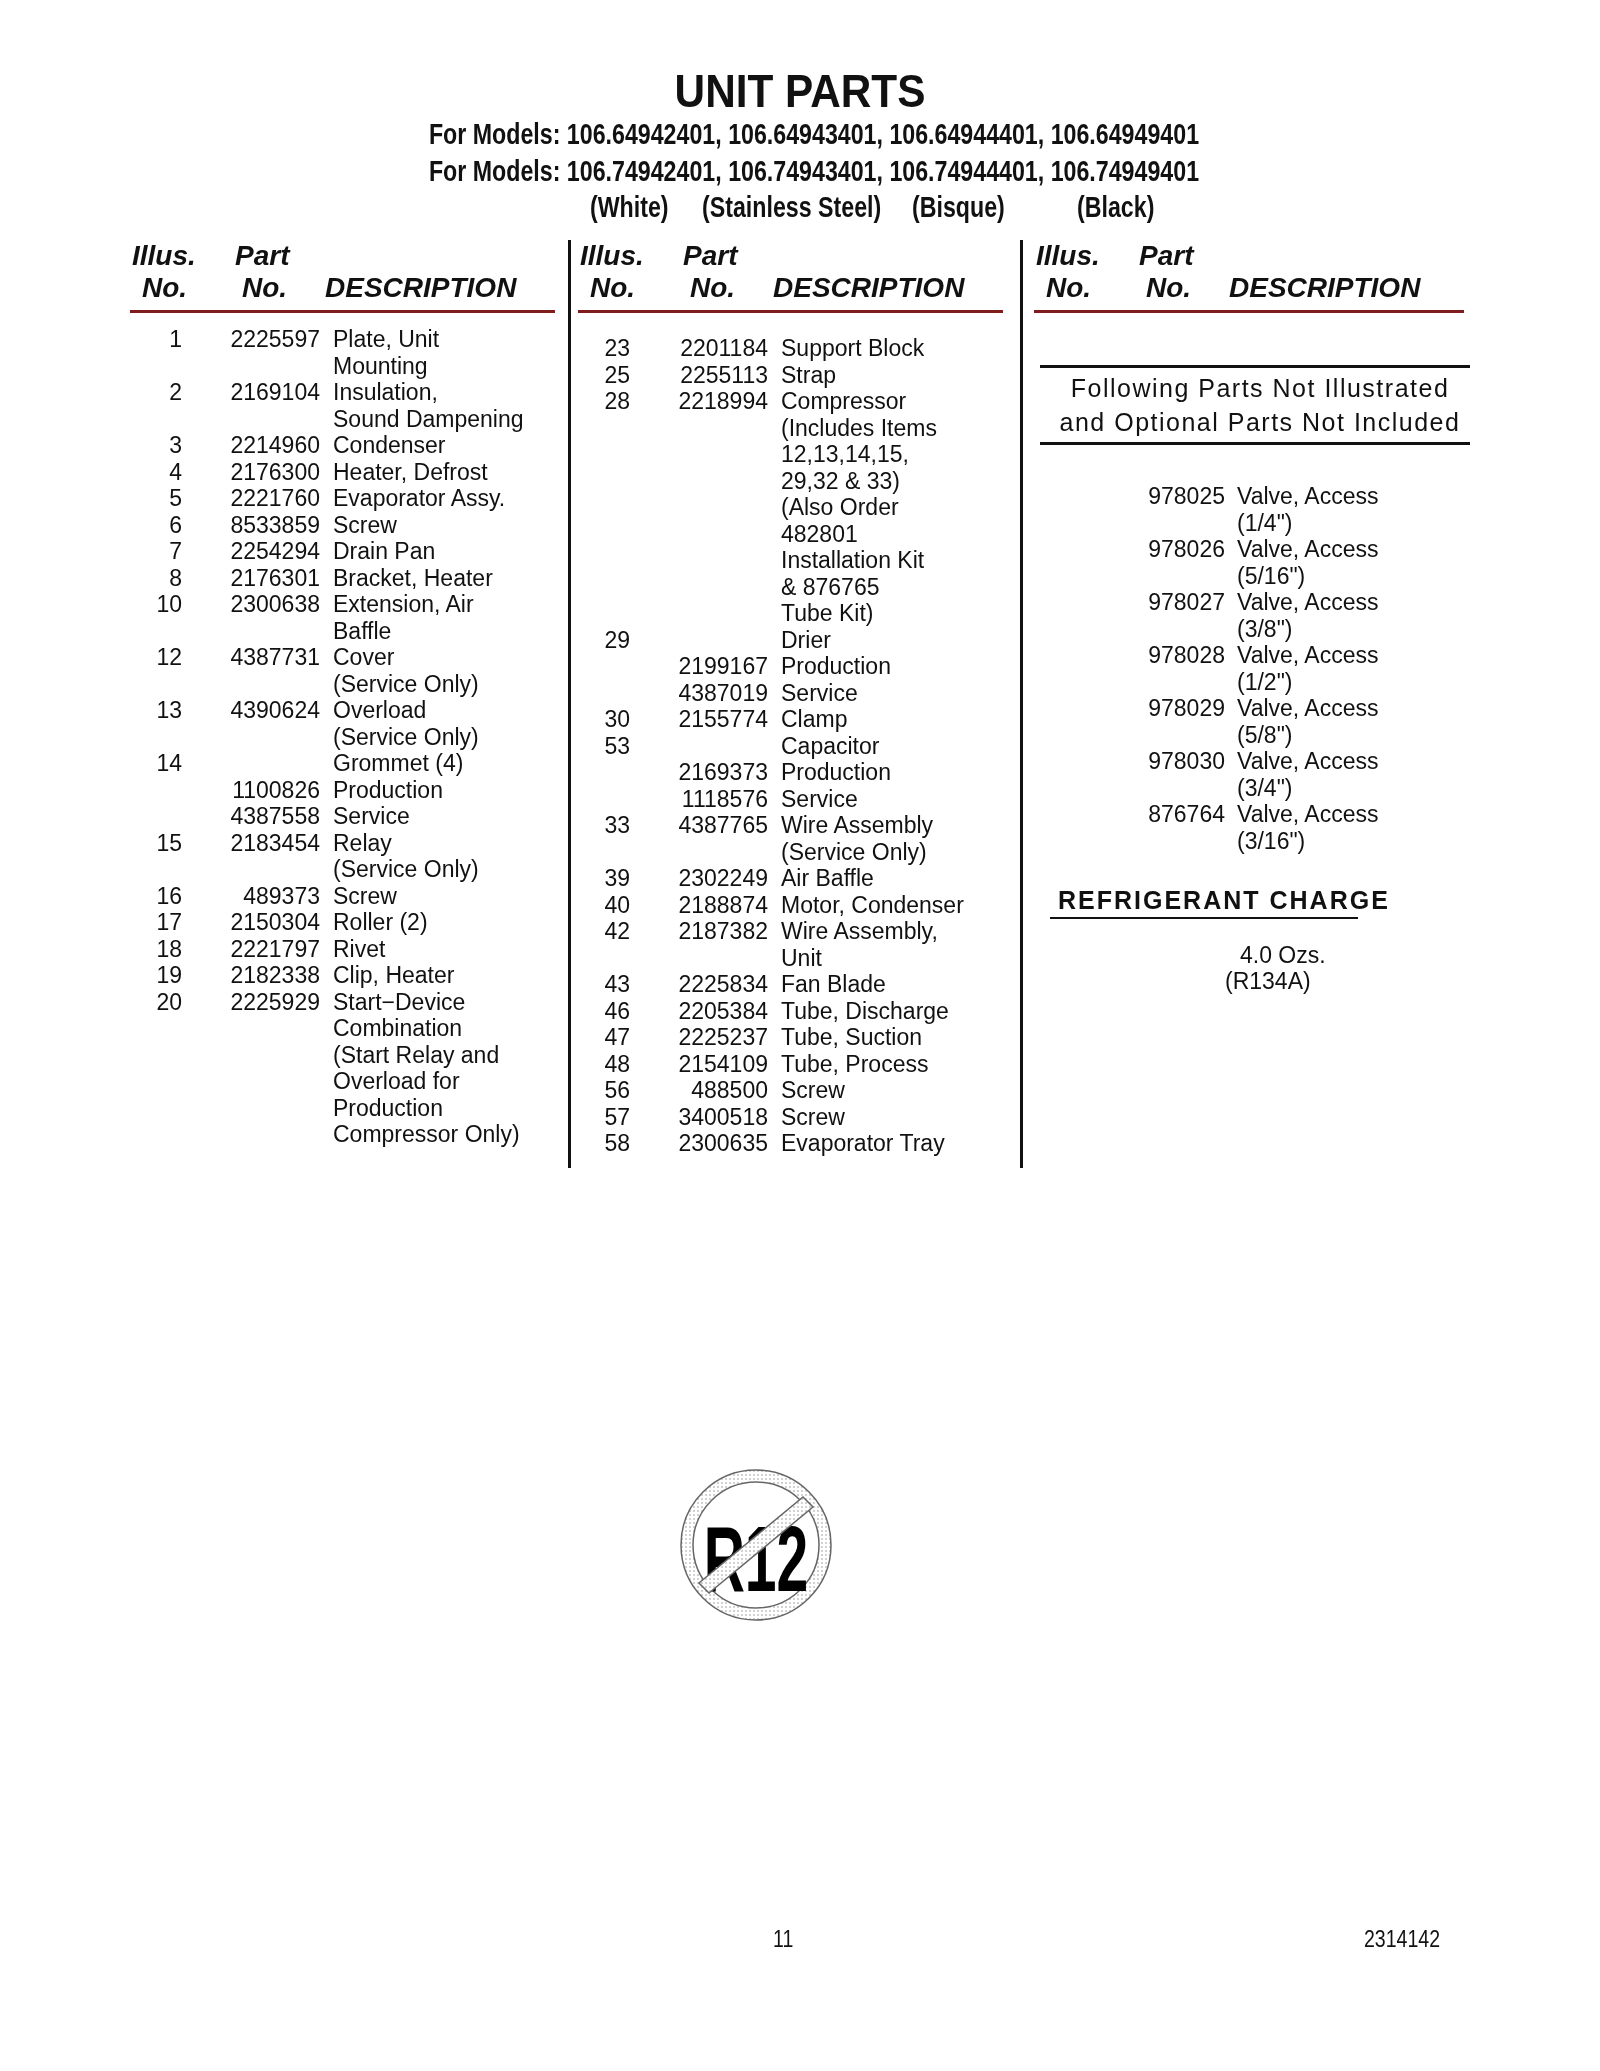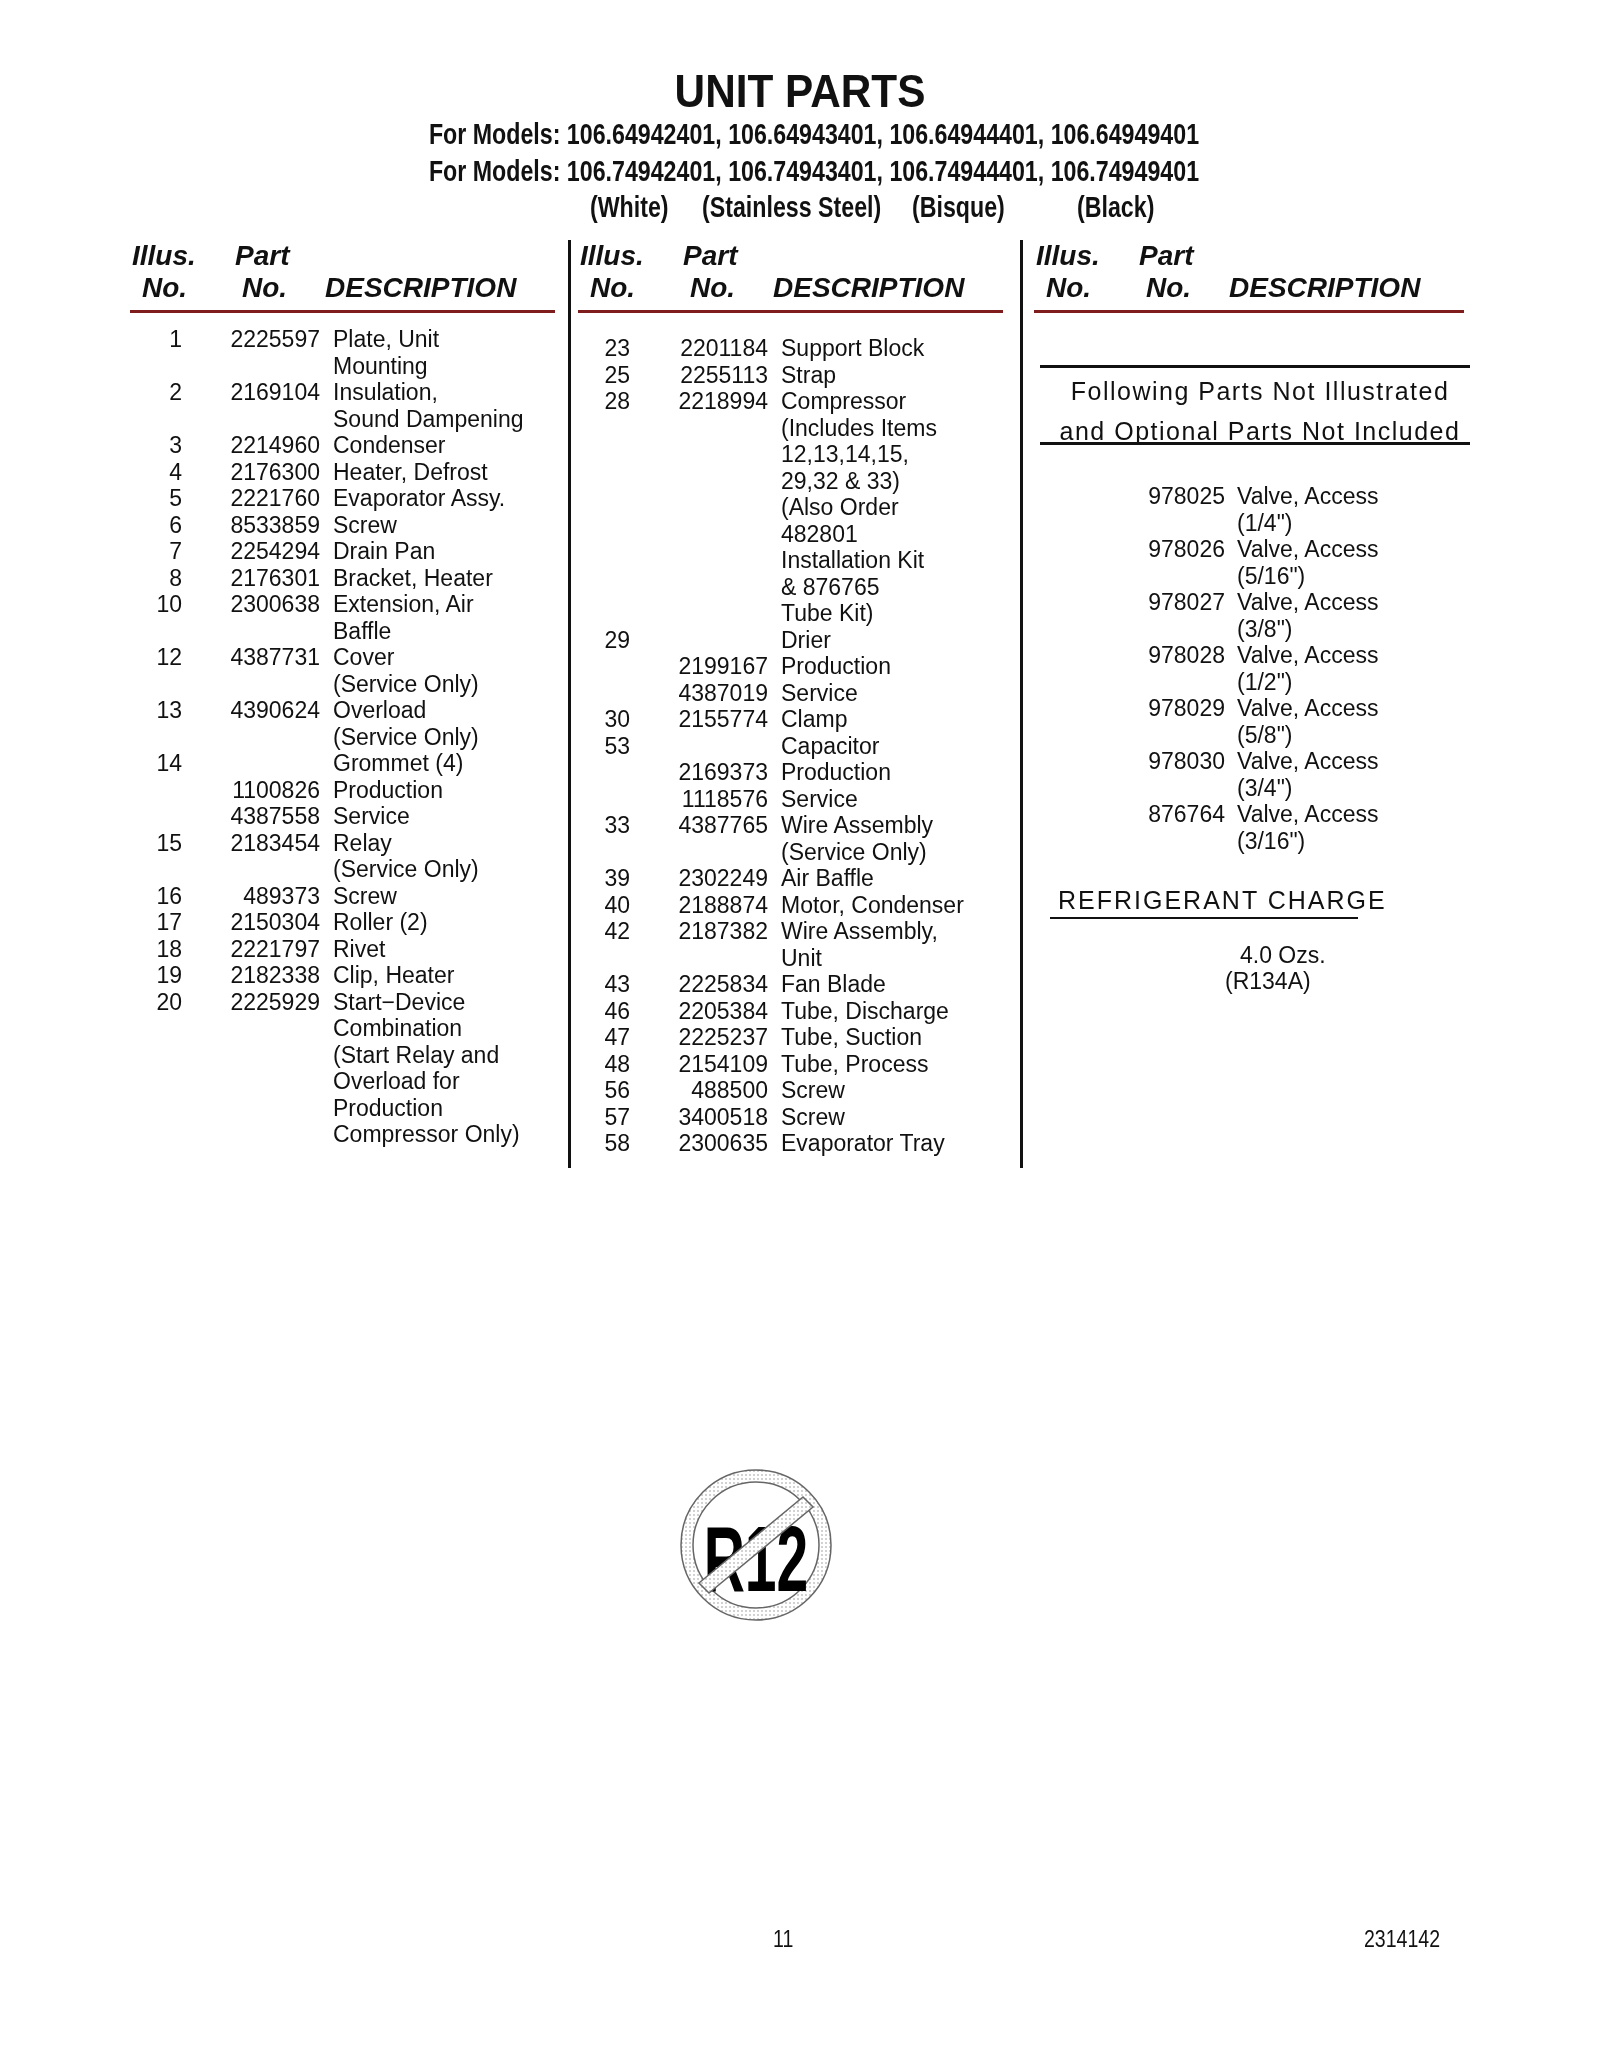--- a/index.html
+++ b/index.html
@@ -33,29 +33,29 @@
     }
     .col-head span { position: absolute; white-space: nowrap; }
     .rows { position: relative; font-size: 23px; line-height: 26.5px; }
     .row { position: relative; }
     .row .illus { position: absolute; left: 0; width: 52px; text-align: right; }
     .row .part { position: absolute; left: 60px; width: 130px; text-align: right; }
     .row .desc { position: relative; margin-left: 203px; white-space: pre; }
     .vline { position: absolute; width: 3px; background: #111; top: 240px; height: 928px; }
     .notice-line { position: absolute; height: 3px; background: #111; }
     .notice {
-      position: absolute; text-align: center; font-size: 25px; line-height: 40px; letter-spacing: 1.5px;
+      position: absolute; text-align: center; font-size: 25px; line-height: 34px; letter-spacing: 1.5px;
       white-space: pre;
     }
     .opt-rows { position: absolute; font-size: 23px; line-height: 26.5px; }
     .opt-row { position: relative; }
     .opt-row .part { position: absolute; left: 0; width: 185px; text-align: right; }
     .opt-row .desc { position: relative; margin-left: 197px; white-space: pre; }
     .refrig-title {
-      position: absolute; font-weight: normal; font-size: 25px; letter-spacing: 2px; line-height: 30px;
+      position: absolute; font-weight: bold; font-size: 25px; letter-spacing: 2px; line-height: 30px;
     }
     .refrig-line { position: absolute; height: 2px; background: #111; }
     .refrig-val { position: absolute; font-size: 23px; line-height: 26px; white-space: pre; }
     .logo { position: absolute; left: 676px; top: 1465px; width: 160px; height: 160px; }
     .page-num { position: absolute; top: 1926px; left: 773px; font-size: 23px; transform: scaleX(0.85); transform-origin: left top; }
     .doc-num { position: absolute; top: 1926px; left: 1364px; font-size: 23px; transform: scaleX(0.85); transform-origin: left top; }
   </style>
 </head>
 <body>
 

